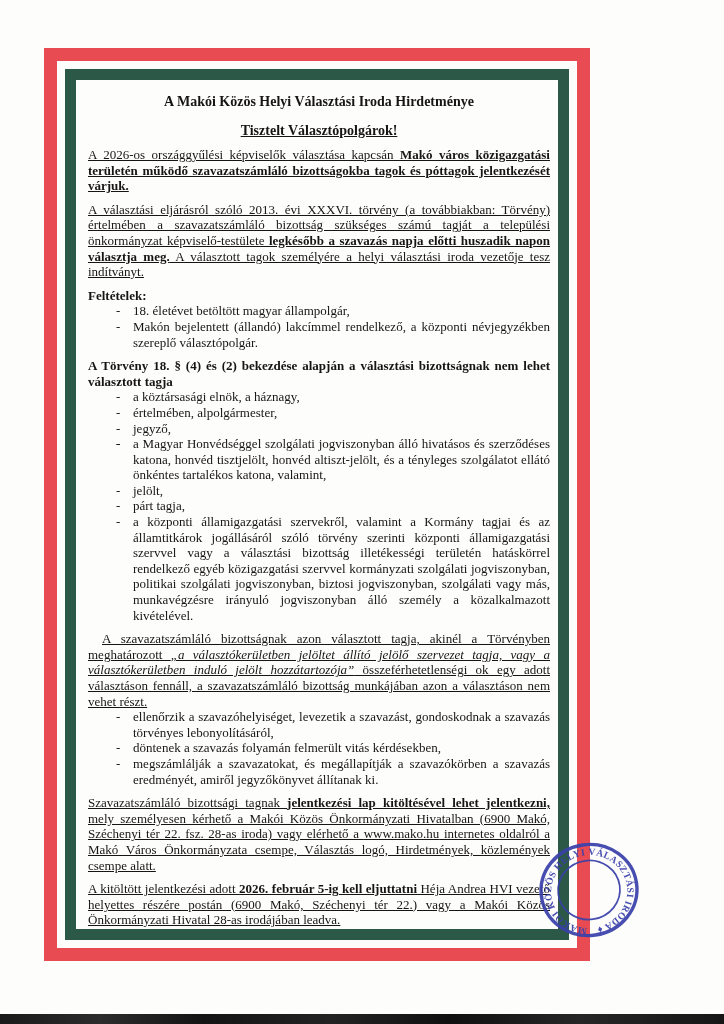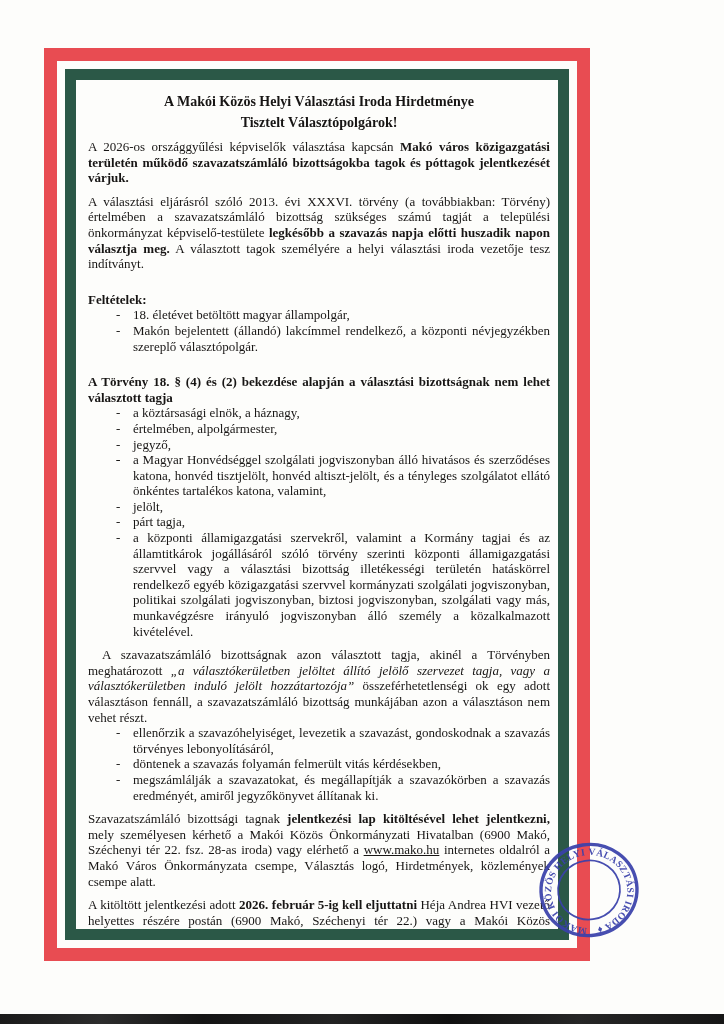--- a/index.html
+++ b/index.html
@@ -20,22 +20,22 @@
   .frame-green{
     width:100%;height:100%;border:11px solid var(--green);
     padding:2px 8px 0 12px;overflow:hidden;
   }
   .content{
     font-size:13px;line-height:15.6px;text-align:justify;
   }
   .doc-title{
     text-align:center;font-weight:bold;font-size:14px;line-height:17px;margin-top:11px;
   }
-  .heading{font-weight:bold;margin-top:20px;text-align:justify;}
-  .para{margin-top:8px;text-align:justify;}
+  .heading{font-weight:bold;margin-top:8px;text-align:justify;}
+  .para{margin-top:8px;text-align:justify;text-decoration:underline;}
   .para.indent{text-indent:14px;}
   .list{margin:0;}
   .li{position:relative;padding-left:45px;text-align:justify;}
   .li .dash{position:absolute;left:28px;top:0;}
   .seg-b{font-weight:bold;}
   .seg-i{font-style:italic;}
   .seg-u{text-decoration:underline;}
   .footer-row{display:flex;align-items:flex-end;margin-top:12px;}
   .dateline{margin-top:16px;}
   .sig-block{margin-left:auto;margin-right:2px;text-align:center;position:relative;width:330px;}
@@ -54,21 +54,21 @@
   }
 </style>
 </head>
 <body>
 
 <div class="frame-red">
   <div class="frame-green">
     <div class="content">
 
       <div class="doc-title">A Makói Közös Helyi Választási Iroda Hirdetménye</div>
-      <div class="doc-title" style="margin-top:4px;">Tisztelt Választópolgárok!</div>
+      <div class="doc-title" style="margin-top:12px;text-decoration:underline;">Tisztelt Választópolgárok!</div>
 
       <div id="doc-body">
           <div class="para"><span>A 2026-os országgyűlési képviselők választása kapcsán </span><span class="seg-b">Makó város közigazgatási területén működő szavazatszámláló bizottságokba tagok és póttagok jelentkezését várjuk.</span></div>
           <div class="para"><span>A választási eljárásról szóló 2013. évi XXXVI. törvény (a továbbiakban: Törvény) értelmében a szavazatszámláló bizottság szükséges számú tagját a települési önkormányzat képviselő-testülete </span><span class="seg-b">legkésőbb a szavazás napja előtti huszadik napon választja meg.</span><span> A választott tagok személyére a helyi választási iroda vezetője tesz indítványt.</span></div>
           <div class="heading">Feltételek:</div>
           <div class="list">
             <div class="li"><span class="dash">-</span><span>18. életévet betöltött magyar állampolgár,</span></div>
             <div class="li"><span class="dash">-</span><span>Makón bejelentett (állandó) lakcímmel rendelkező, a központi névjegyzékben szereplő választópolgár.</span></div>
           </div>
           <div class="heading">A Törvény 18. § (4) és (2) bekezdése alapján a választási bizottságnak nem lehet választott tagja</div>

